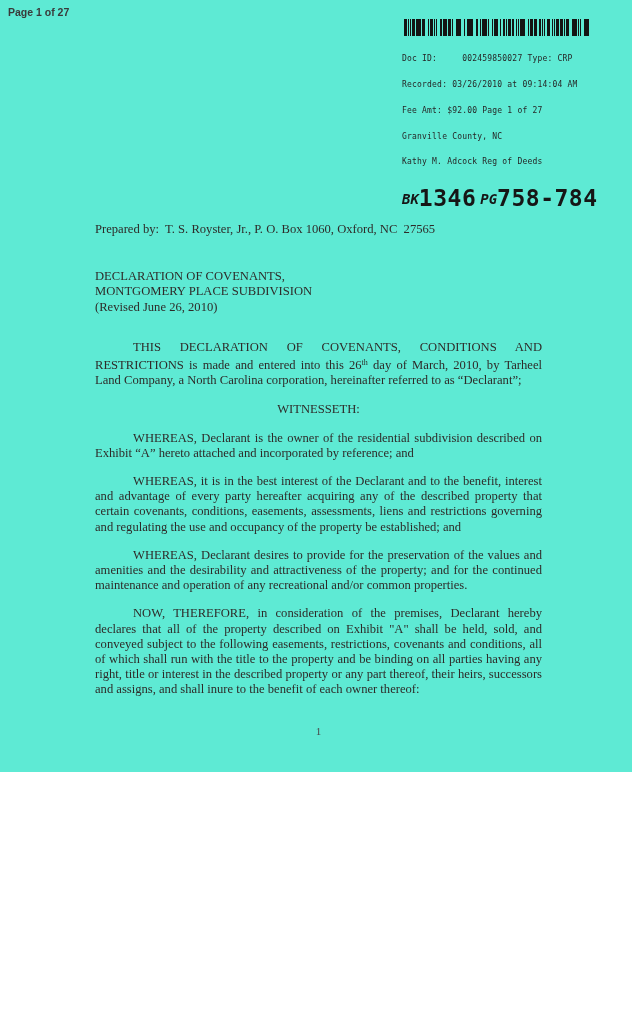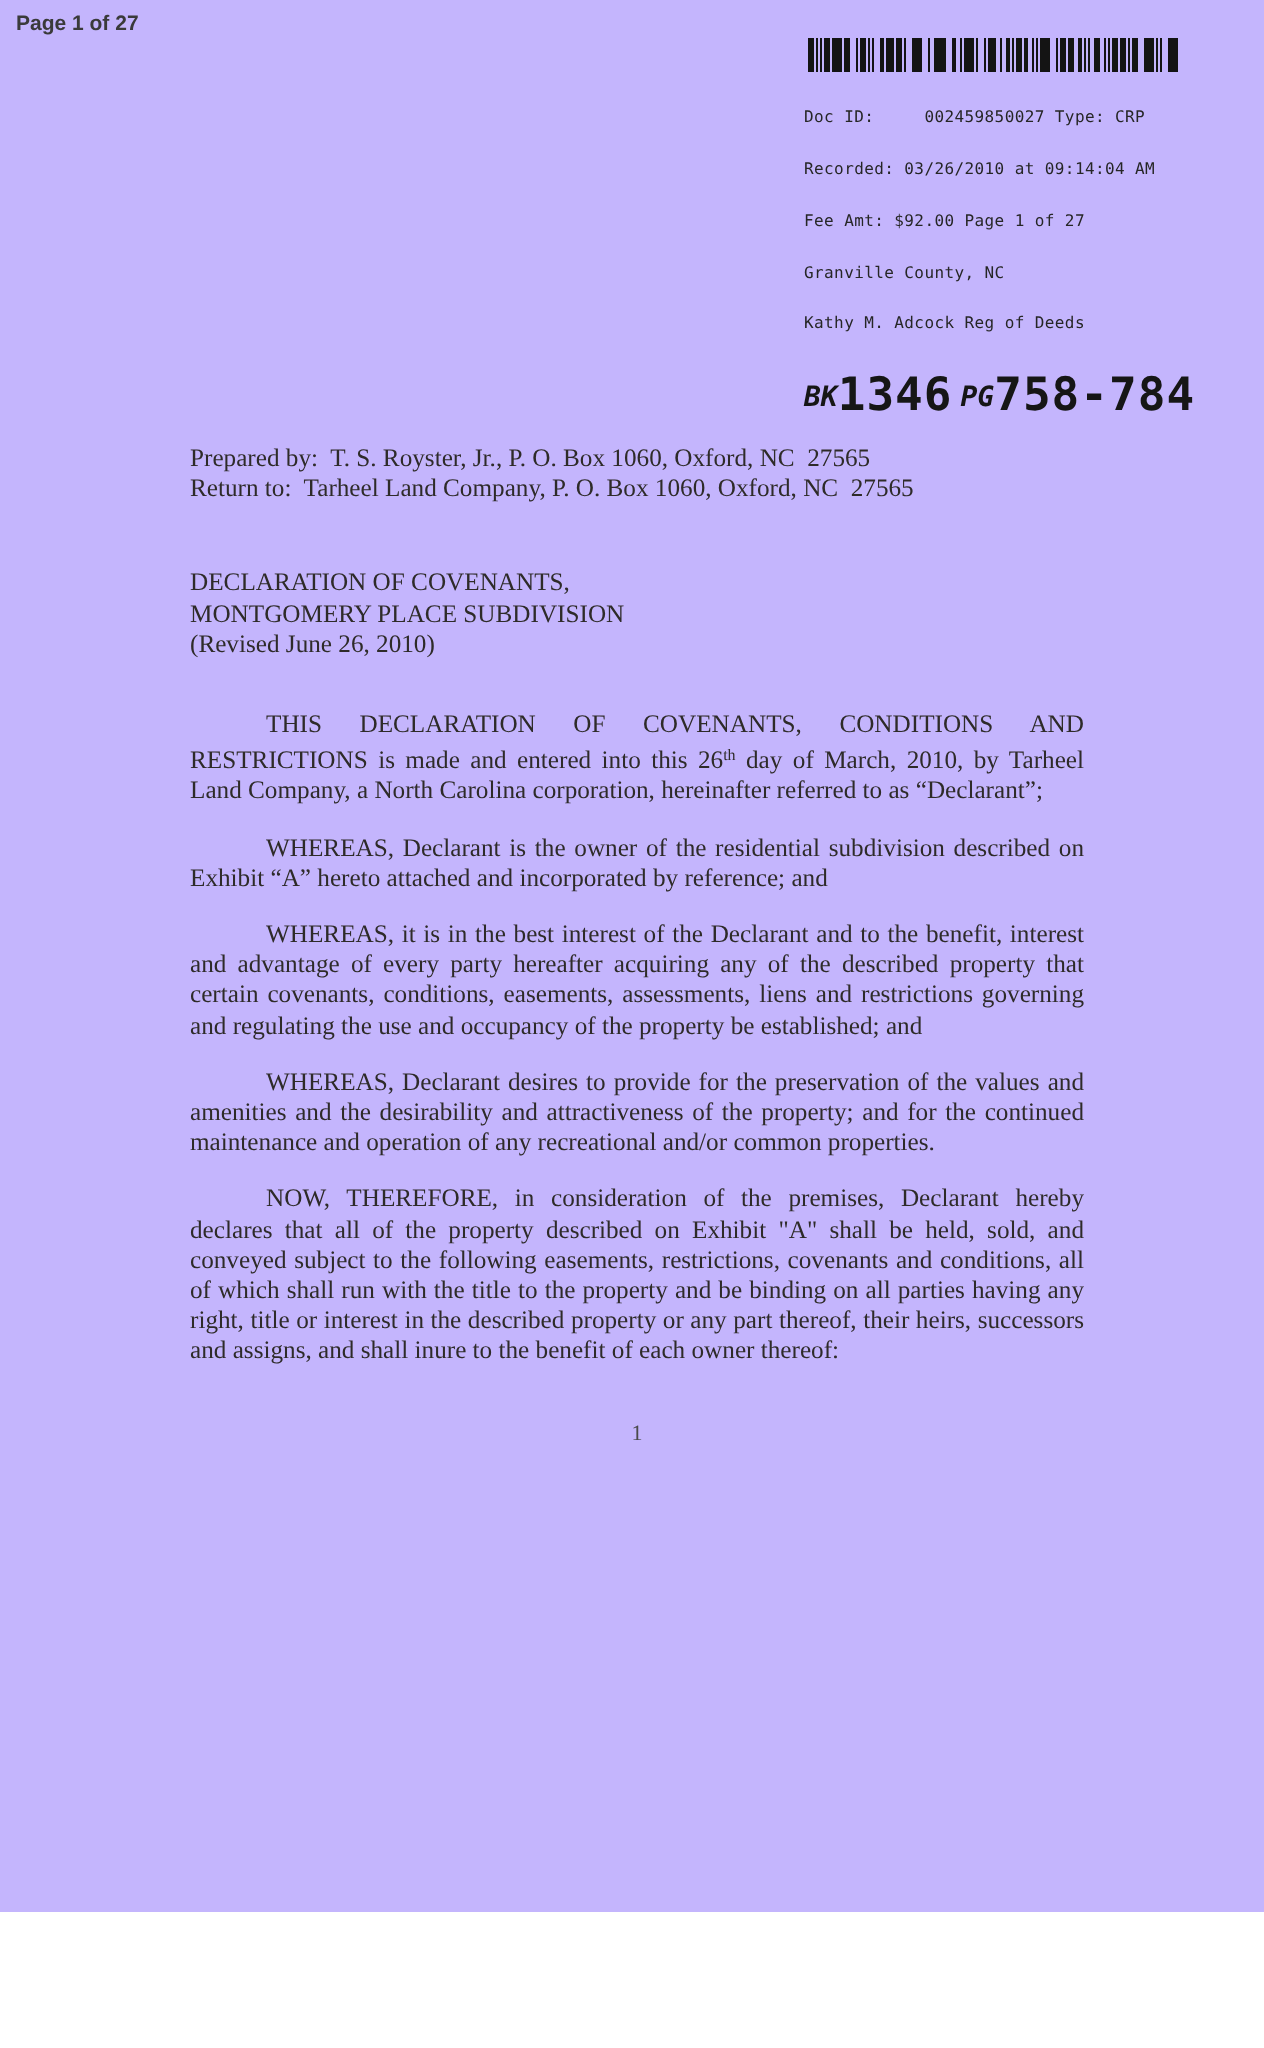--- a/index.html
+++ b/index.html
@@ -1,21 +1,21 @@
 <!DOCTYPE html>
 <html><head>
 <meta charset="utf-8">
 <style>
   * { margin: 0; padding: 0; box-sizing: border-box; }
   html, body { background: #ffffff; }
   .page {
     position: relative;
     width: 632px;
-    height: 956px;
-    background: #c4b5fd;
+    height: 772px;
+    background: #5eead4;
     overflow: hidden;
     font-family: "Liberation Serif", serif;
     color: #2e2b29;
   }
   
   .page-indicator {
     position: absolute;
     top: 6px; left: 8px;
     font-family: "Liberation Sans", sans-serif;
     font-size: 10.5px;
@@ -119,32 +119,32 @@
       <div>Kathy M. Adcock Reg of Deeds</div>
     </div>
     <div class="bkpg">
       <span class="lbl">BK</span><span class="num">1346</span>
       <span class="lbl">PG</span><span class="num">758-784</span>
     </div>
   </div>
 
   <div class="doc-body">
     <div class="addr-line">Prepared by:  T. S. Royster, Jr., P. O. Box 1060, Oxford, NC  27565</div>
-    <div class="addr-line">Return to:  Tarheel Land Company, P. O. Box 1060, Oxford, NC  27565</div>
 
     <div class="caption-row">
       <div class="caption-right">
         <div>DECLARATION OF COVENANTS,</div>
         <div>MONTGOMERY PLACE SUBDIVISION</div>
         <div>(Revised June 26, 2010)</div>
       </div>
     </div>
 
     <p class="para"><span>THIS DECLARATION OF COVENANTS, CONDITIONS AND RESTRICTIONS is made and entered into this 26</span><sup>th</sup><span> day of March, 2010, by Tarheel Land Company, a North Carolina corporation, hereinafter referred to as “Declarant”;</span></p>
 
+    <div class="witnesseth">WITNESSETH:</div>
 
     <p class="para">WHEREAS, Declarant is the owner of the residential subdivision described on Exhibit “A” hereto attached and incorporated by reference; and</p>
     <p class="para">WHEREAS, it is in the best interest of  the Declarant and to the benefit, interest and advantage of every party hereafter acquiring any of the described property that certain covenants, conditions, easements, assessments, liens and restrictions governing and regulating  the use and occupancy of the property be established; and</p>
     <p class="para">WHEREAS, Declarant desires to provide for the preservation of the values and amenities and the desirability and attractiveness of the property; and for the continued maintenance and operation of any recreational and/or common properties.</p>
     <p class="para">NOW, THEREFORE, in consideration of the premises, Declarant hereby declares that all of the property described on Exhibit "A" shall be held, sold, and conveyed subject to the following easements, restrictions, covenants and conditions, all of which shall run with the title to the property and be binding on all parties having any right, title or interest in the described property or any part thereof, their heirs, successors and assigns, and shall inure to the benefit of each owner thereof:</p>
 
     <div class="page-number">1</div>
   </div>
 
 </div>

